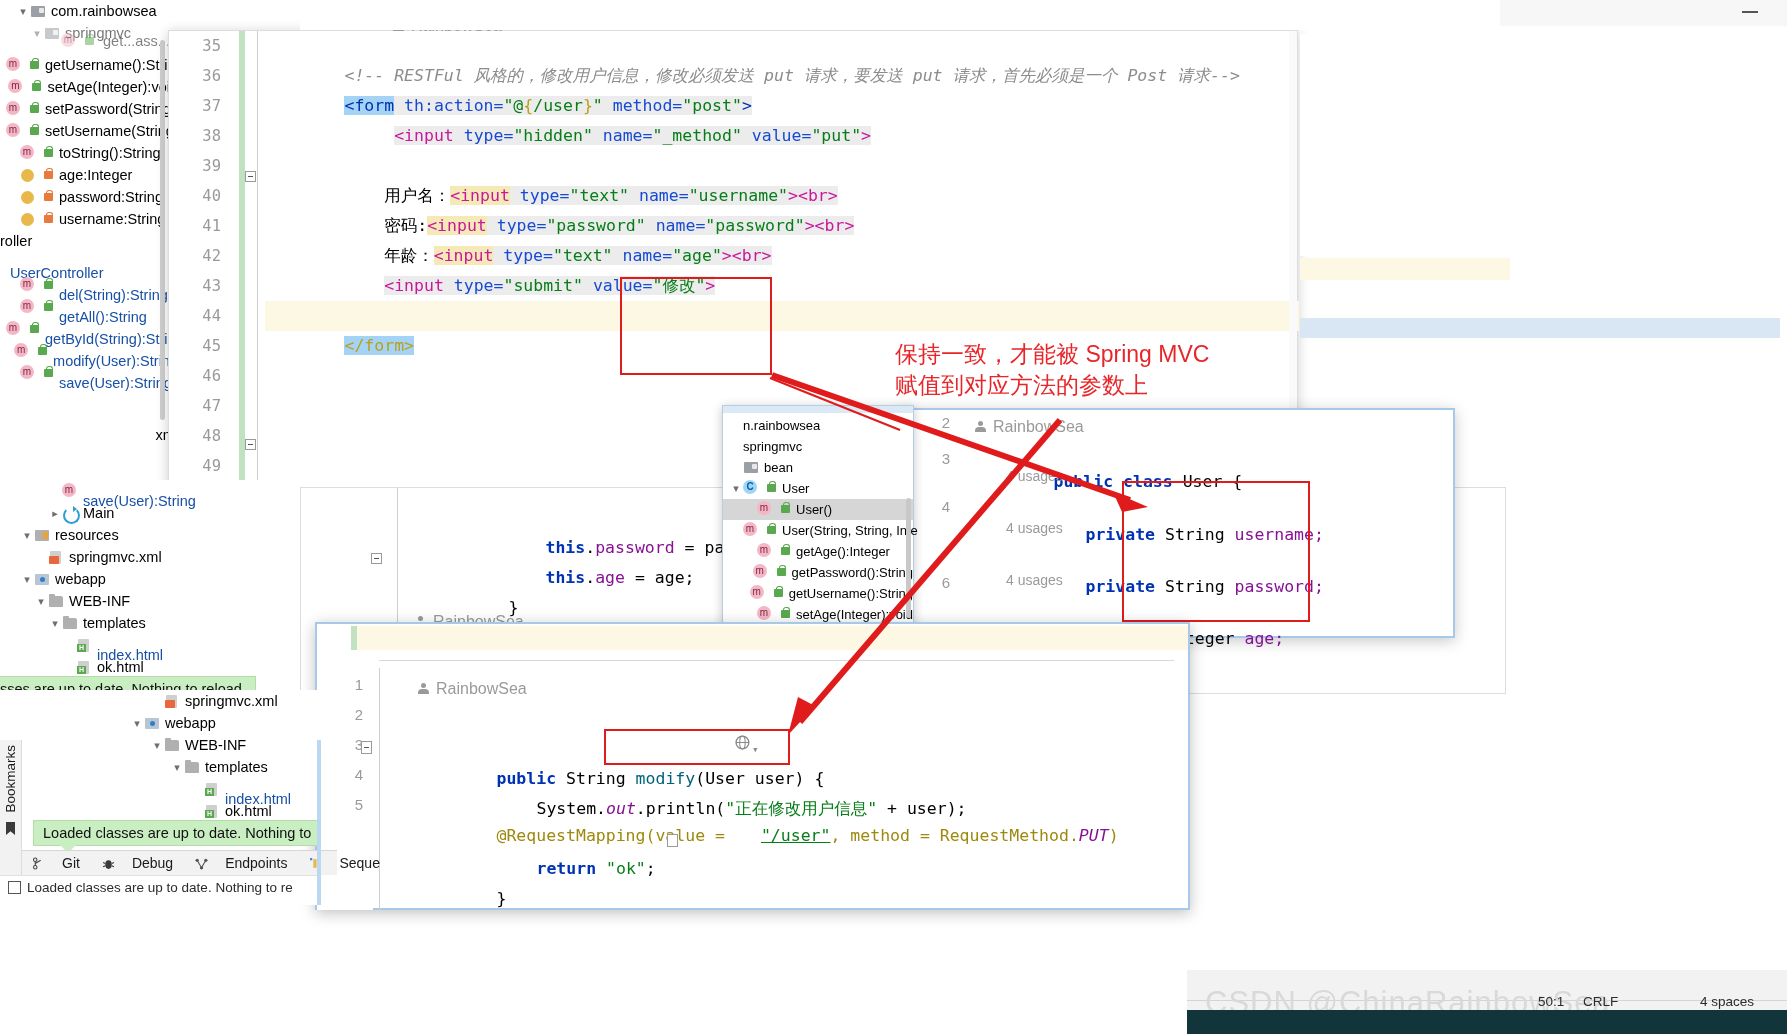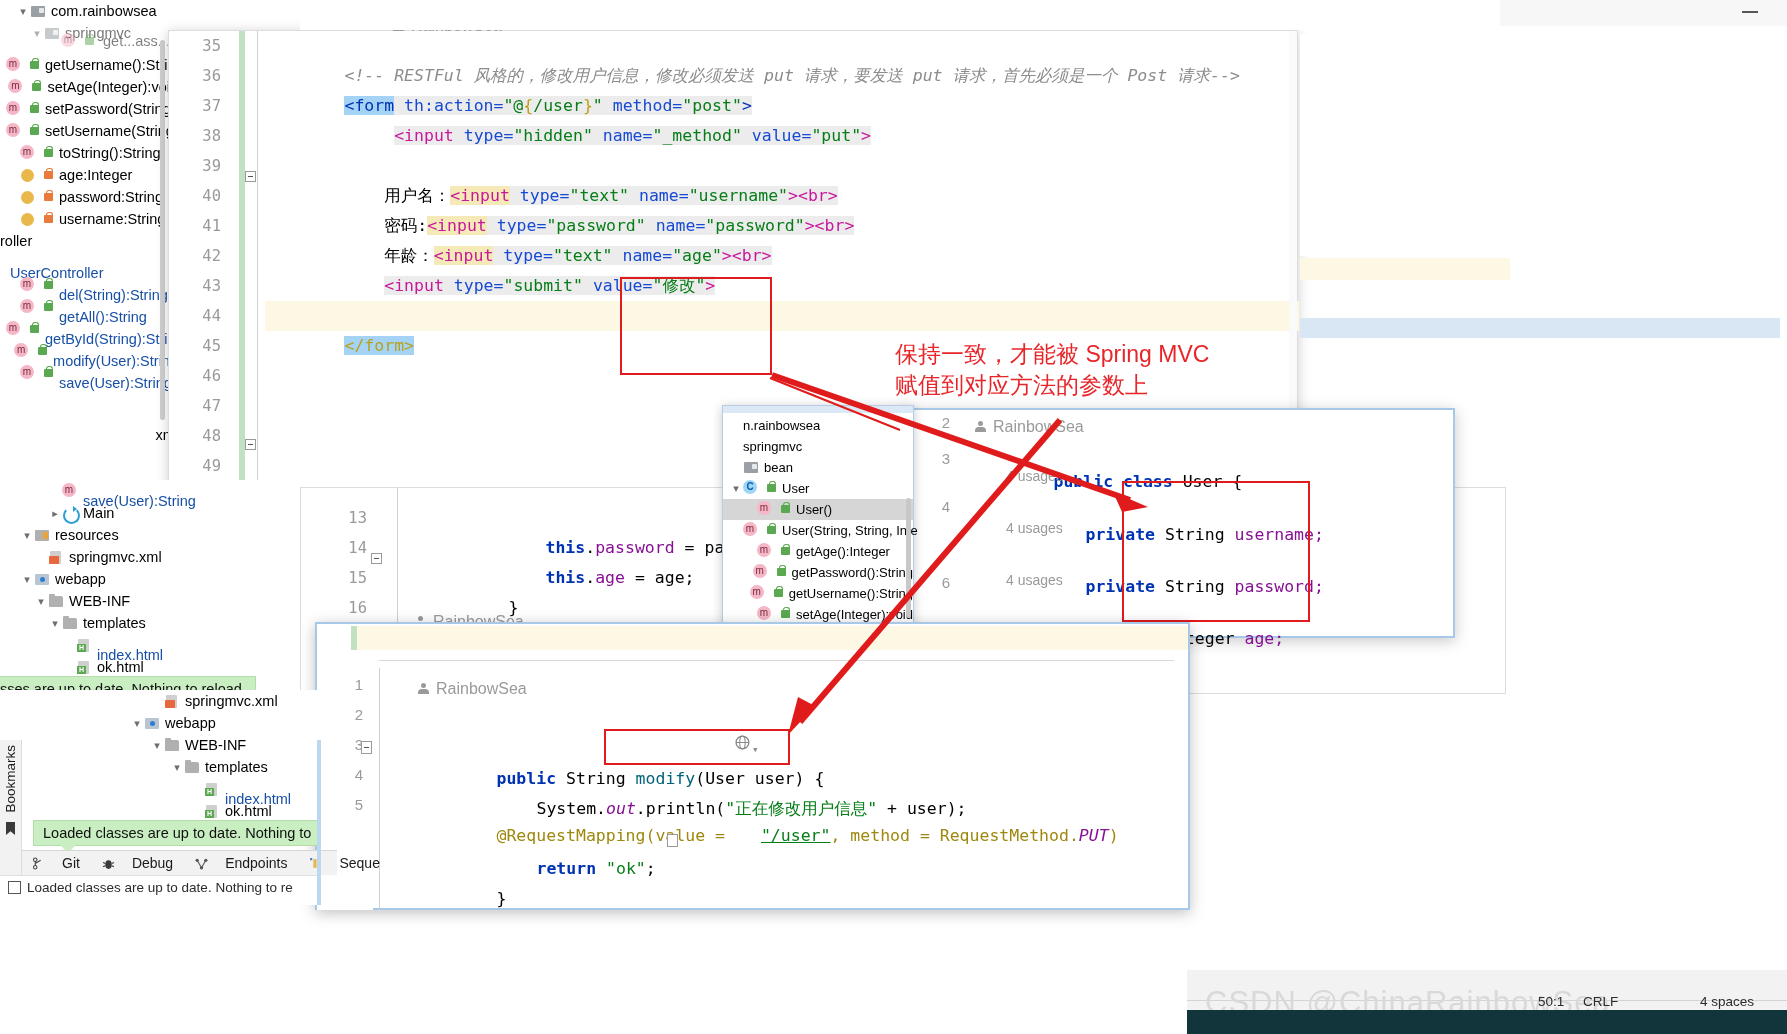--- a/index.html
+++ b/index.html
@@ -360,26 +360,20 @@
 
   
   <div class="redbox" style="left:620px;top:277px;width:152px;height:98px;"></div>
 
   
   <div class="redtext" style="left:895px;top:340px;">保持一致，才能被 Spring MVC</div>
   <div class="redtext" style="left:895px;top:371px;">赋值到对应方法的参数上</div>
 
   
   <div class="layer editor-java" style="left:300px;top:487px;width:1206px;height:207px;border:1px solid #dddddd;background:#fff;">
-    <div class="layer" style="left:0;top:0;width:78px;height:207px;background:#fff;color:#9a9a9a;font-size:15.5px;text-align:right;">
-      <div class="gline" style="height:30px;line-height:30px;padding-right:12px;margin-top:15px;">13</div>
-      <div class="gline" style="height:30px;line-height:30px;padding-right:12px;">14</div>
-      <div class="gline" style="height:30px;line-height:30px;padding-right:12px;">15</div>
-      <div class="gline" style="height:30px;line-height:30px;padding-right:12px;">16</div>
-    </div>
     <div class="layer" style="left:96px;top:0;width:1px;height:207px;background:#cfcfcf;"></div>
 
     <div class="layer" style="left:165px;top:15px;">
       <div class="codeline">
         <span class="j-kw">this</span><span>.</span><span class="j-field">password</span><span> = password;</span>
       </div>
       <div class="codeline">
         <span class="j-kw">this</span><span>.</span><span class="j-field">age</span><span> = age;</span>
       </div>
       <div class="codeline" style="margin-left:-37px;">

